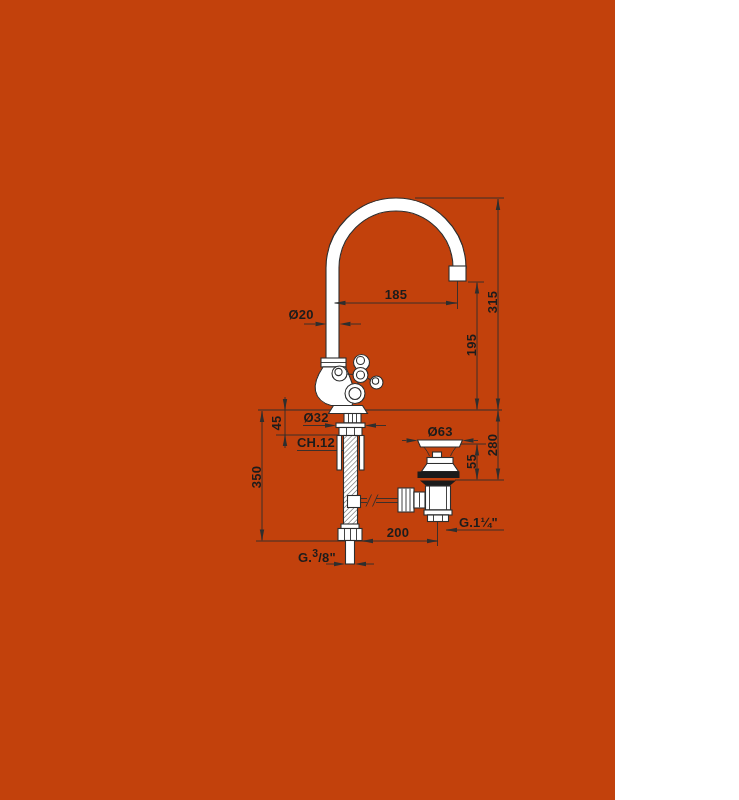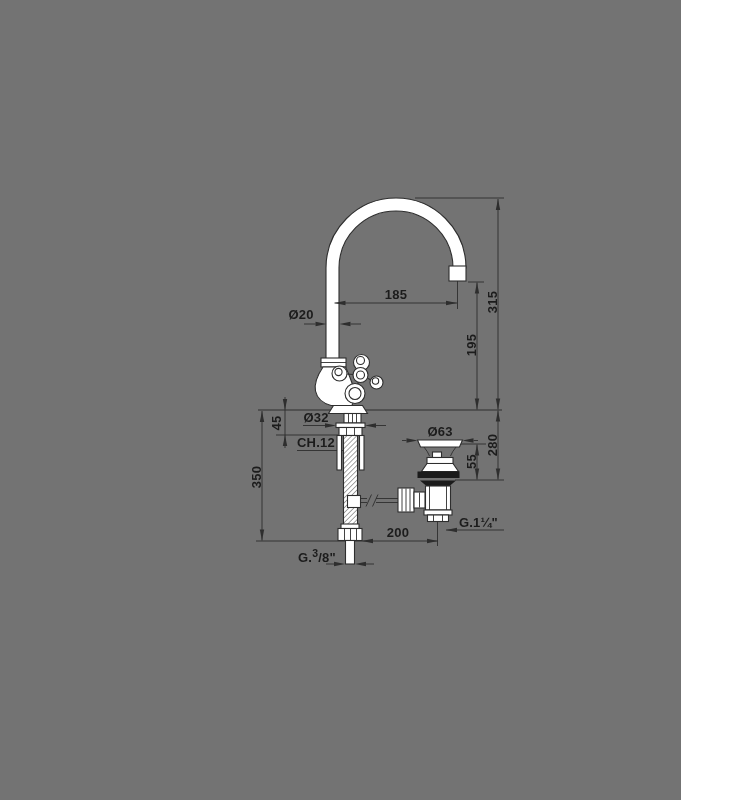--- a/index.html
+++ b/index.html
@@ -1,16 +1,16 @@
 <!DOCTYPE html>
 <html><head>
 <meta charset="utf-8">
 <style>
   html,body{margin:0;padding:0;background:#fff;}
-  .canvas{position:relative;width:681px;height:800px;background:#737373;overflow:hidden;
+  .canvas{position:relative;width:615px;height:800px;background:#c2410c;overflow:hidden;
           font-family:"Liberation Sans",sans-serif;}
   svg{display:block}
   .ln{stroke:#2e2e2e;stroke-width:1.1;fill:none}
   .thin{stroke:#2e2e2e;stroke-width:0.9;fill:none}
   .wh{fill:#ffffff;stroke:#2e2e2e;stroke-width:1.1}
   .blk{fill:#1b1b1b;stroke:none}
   .ar{fill:#2e2e2e;stroke:none}
   .dim{font-family:"Liberation Sans",sans-serif;font-weight:bold;font-size:13px;
        fill:#1c1c1c;letter-spacing:.2px}
   .dim-sm{font-size:10.5px}

